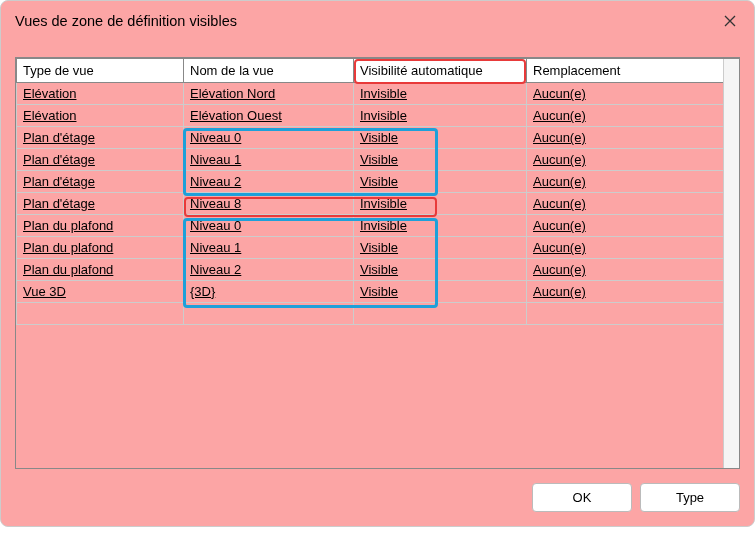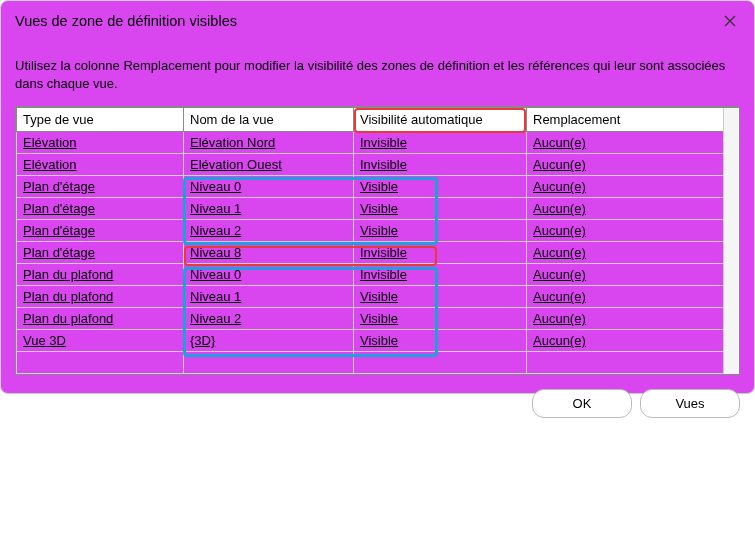--- a/index.html
+++ b/index.html
@@ -1,30 +1,30 @@
 <!DOCTYPE html>
 <html><head>
 <meta charset="utf-8">
 <style>
 * { box-sizing: border-box; margin: 0; padding: 0; }
 body { font-family: "Segoe UI", Arial, sans-serif; font-size: 13px; background: #fff; width: 755px; height: 557px; overflow: hidden; }
-.dialog { width: 755px; height: 394px; border: 1px solid #ccc; border-radius: 8px; display: flex; flex-direction: column; background: #d946ef; }
+.dialog { width: 755px; height: 527px; border: 1px solid #ccc; border-radius: 8px; display: flex; flex-direction: column; background: #fca5a5; }
 .titlebar { display: flex; align-items: center; justify-content: space-between; padding: 10px 14px 6px 14px; }
 .titlebar .title { font-size: 14.5px; }
 .close-btn { width: 20px; height: 20px; display: flex; align-items: center; justify-content: center; cursor: pointer; font-size: 14px; color: #333; }
 .content { padding: 6px 14px 0 14px; flex: 1; display: flex; flex-direction: column; }
 .desc { margin-bottom: 14px; line-height: 1.35; }
 .table-wrap { border: 1px solid #888; position: relative; overflow: hidden; }
 table { width: 100%; border-collapse: collapse; table-layout: fixed; }
 thead th { border: 1px solid #888; padding: 4px 6px; font-weight: normal; text-align: left; background: #fff; }
 tbody td { border: 1px solid #ccc; padding: 2px 6px; height: 22px; vertical-align: middle; text-decoration: underline; }
 tbody tr:first-child td { border-top: 1px solid #888; }
 .scrollbar-stub { position: absolute; top: 1px; right: 0; width: 16px; bottom: 0; background: #f5f5f5; border-left: 1px solid #ccc; }
 .footer { display: flex; justify-content: flex-end; gap: 8px; padding: 14px; }
-.footer button { min-width: 100px; padding: 6px 16px; border: 1px solid #bbb; border-radius: 12px; background: #fff; cursor: pointer; font-family: inherit; font-size: 13px; }
+.footer button { min-width: 100px; padding: 6px 16px; border: 1px solid #bbb; border-radius: 4px; background: #fff; cursor: pointer; font-family: inherit; font-size: 13px; }
 
 
 .hl { position: absolute; pointer-events: none; border-radius: 4px; }
 .hl-red { border: 2.5px solid #e83a3a; }
 .hl-blue { border: 3px solid #1ea0d9; }
 </style>
 </head>
 <body>
 
 <div class="dialog">
@@ -34,21 +34,20 @@
     <div class="close-btn">
       <svg viewBox="0 0 12 12" width="12" height="12">
           <path d="M1 1 L11 11 M11 1 L1 11" stroke="#333" stroke-width="1.3" fill="none"></path>
         </svg>
     </div>
   </div>
 
   <div class="content">
     <div class="desc">
     </div>
-    <div class="desc">Utilisez la colonne Remplacement pour modifier la visibilité des zones de définition et les références qui leur sont associées dans chaque vue.</div>
 
     <div class="table-wrap" style="flex:1; margin-bottom:0;">
       <table>
         <colgroup>
           <col style="width:167px">
             <col style="width:170px">
             <col style="width:173px">
             <col>
         </colgroup>
         <thead>
@@ -132,16 +131,16 @@
 
       <div class="hl hl-red" style="left:338px; top:1px; width:172px; height:25px;"></div>
       <div class="hl hl-blue" style="left:167px; top:70px; width:255px; height:68px;"></div>
       <div class="hl hl-red" style="left:168px; top:139px; width:253px; height:20px;"></div>
       <div class="hl hl-blue" style="left:167px; top:160px; width:255px; height:90px;"></div>
     </div>
   </div>
 
   <div class="footer">
     <button>OK</button>
-    <button>Vues</button>
+    <button>Type</button>
   </div>
 
 </div>
 
 </body></html>

